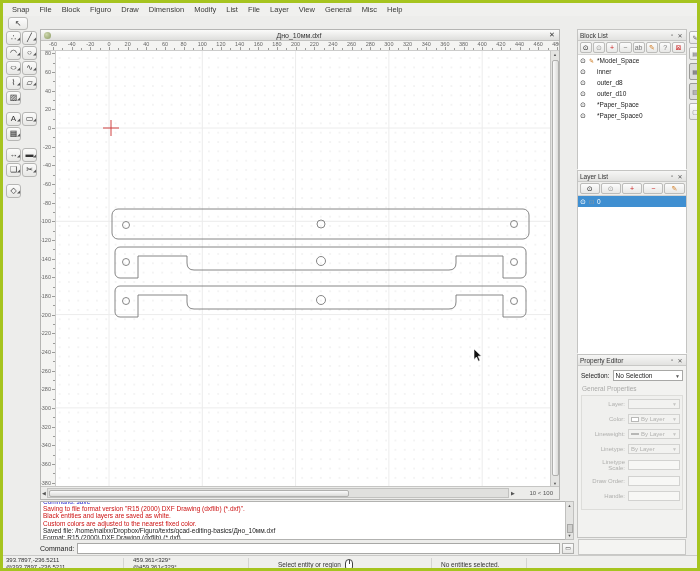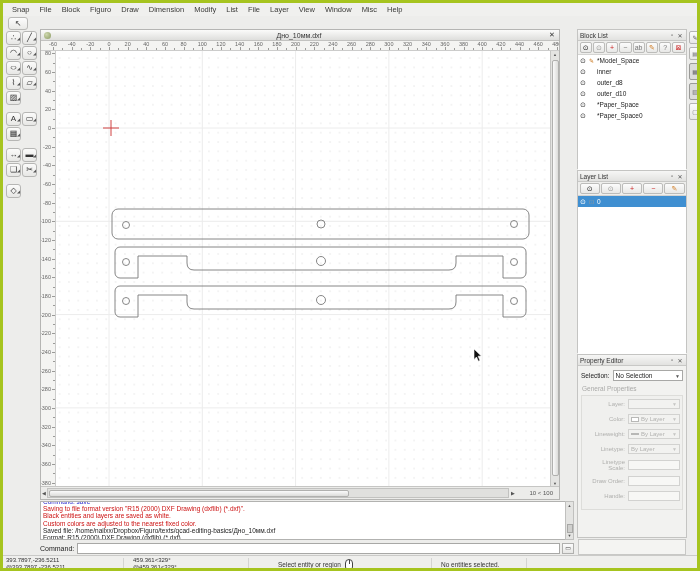--- a/index.html
+++ b/index.html
@@ -118,21 +118,21 @@
       <span class="menu-item">File</span>
       <span class="menu-item">Block</span>
       <span class="menu-item">Figuro</span>
       <span class="menu-item">Draw</span>
       <span class="menu-item">Dimension</span>
       <span class="menu-item">Modify</span>
       <span class="menu-item">List</span>
       <span class="menu-item">File</span>
       <span class="menu-item">Layer</span>
       <span class="menu-item">View</span>
-      <span class="menu-item">Window</span>
+      <span class="menu-item">General</span>
       <span class="menu-item">Misc</span>
       <span class="menu-item">Help</span>
     </div>
 
   <div class="toolbar-row">
     <div class="tb-btn">↖</div>
   </div>
 
   <div class="palette">
       <div class="pal-row">

